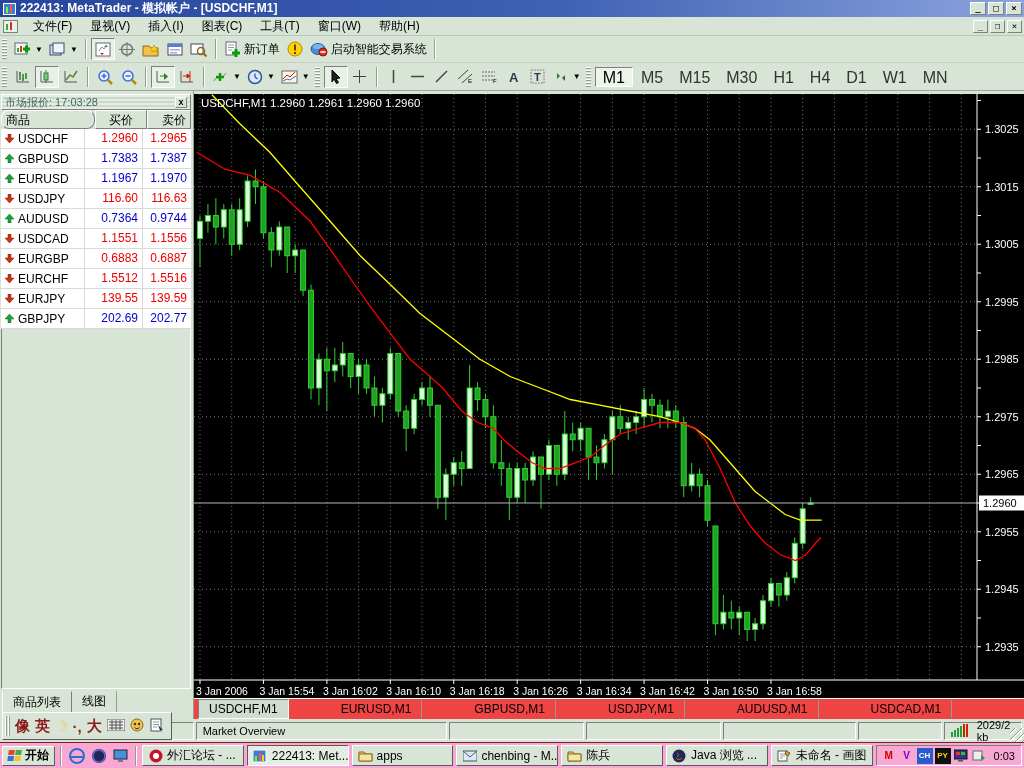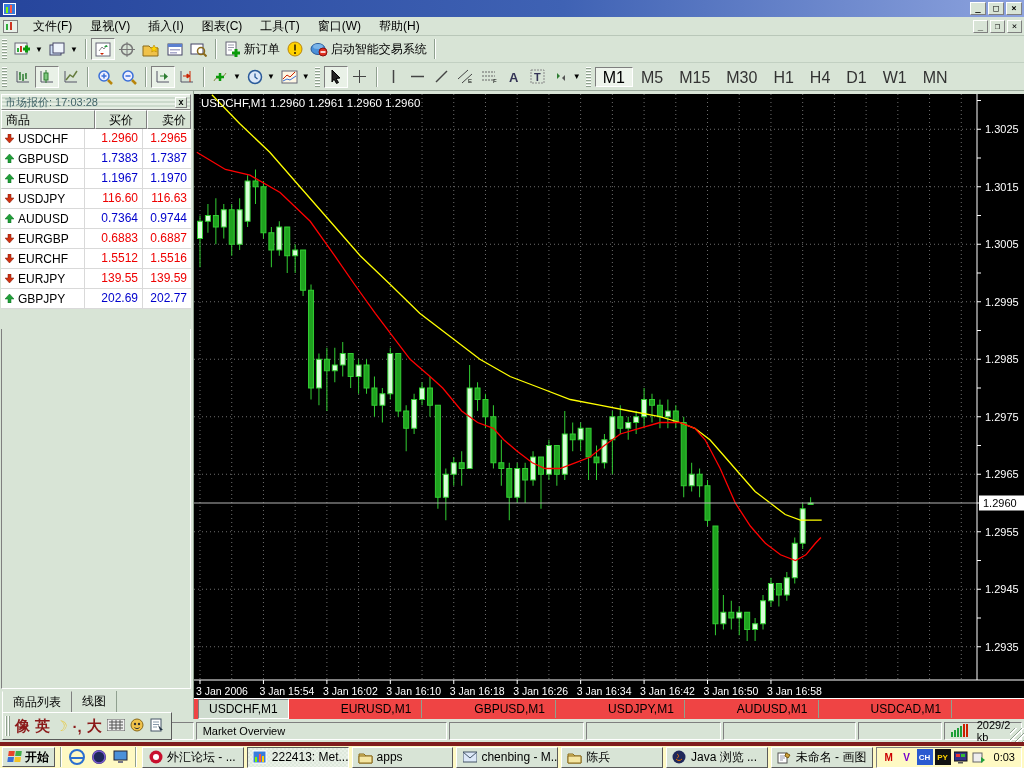--- a/index.html
+++ b/index.html
@@ -52,21 +52,21 @@
   #mwtitle { position:absolute; left:1px; top:3px; width:190px; height:16px;
     background:repeating-linear-gradient(180deg,#e6eee4 0 2px,#ccdacc 2px 4px);
     border:1px solid; border-color:#ffffff #7f7f7f #7f7f7f #ffffff;
     color:#44666a; font-size:11px; display:flex; align-items:center; padding:0 3px; }
   #mwclose { margin-left:auto; width:12px; height:11px; font-size:9px; line-height:9px; text-align:center;
     background:#d8e4d6; border:1px solid; border-color:#ffffff #7f7f7f #7f7f7f #ffffff; color:#000; font-weight:bold; }
   #mwtable { position:absolute; left:1px; top:19px; width:190px; }
   .mwhead { display:flex; height:19px; }
   .mwhead div { background:#d8e4d6; border:1px solid; border-color:#ffffff #7f7f7f #7f7f7f #ffffff;
     font-size:12px; padding:1px 4px; color:#000; }
-  .mwh-sym { width:104px; } .mwh-bid { width:58px; text-align:center; } .mwh-ask { width:48px; text-align:right; }
+  .mwh-sym { width:104px;border-radius:8px; } .mwh-bid { width:58px; text-align:center; } .mwh-ask { width:48px; text-align:right; }
   .mwrow { display:flex; height:20px; background:#ffffff; border-bottom:1px solid #d9d9d9; }
   .mwrow > div { padding:2px 4px; font-size:12px; }
   .mwsym { width:84px; color:#000; display:flex; align-items:center; gap:4px; border-right:1px solid #d9d9d9;}
   .mwbid { width:58px; text-align:right; border-right:1px solid #d9d9d9;}
   .mwask { width:48px; text-align:right; }
   .up   .mwbid,.up   .mwask { color:#0000cc; }
   .down .mwbid,.down .mwask { color:#ee0000; }
   .arr { width:9px; height:9px; display:inline-block; }
   #mwempty { position:absolute; left:1px; top:238px; width:190px; bottom:30px; background:#d8e4d6; border:1px solid; border-color:#7f7f7f #ffffff #ffffff #7f7f7f; border-top:none;}
   #mwtabs { position:absolute; left:2px; bottom:7px; height:21px; display:flex; align-items:flex-start; }
@@ -81,22 +81,22 @@
 
   
   #statusbar { position:absolute; left:0; top:719px; width:1024px; height:23px; background:#d8e4d6;
     display:flex; align-items:center; padding:2px 2px; gap:2px; }
   .scell { height:18px; border:1px solid; border-color:#7f7f7f #ffffff #ffffff #7f7f7f;
     font-size:11px; color:#000; display:flex; align-items:center; padding:0 6px; }
   #grip { position:absolute; right:0; bottom:0; width:14px; height:14px;
     background:repeating-linear-gradient(135deg,transparent 0 3px,#8fa08f 3px 4px,#ffffff 4px 5px); }
 
   
-  #taskbar { position:absolute; left:0; top:742px; width:1024px; height:26px; background:#fef9c3;
-    border-top:4px solid #7f1d1d; display:flex; align-items:center; padding:2px 2px; gap:3px; }
+  #taskbar { position:absolute; left:0; top:742px; width:1024px; height:26px; background:#f9a8d4;
+    border-top:1px solid #7f1d1d; display:flex; align-items:center; padding:2px 2px; gap:3px; }
   #startbtn { height:20px; display:flex; align-items:center; gap:3px; padding:0 5px; font-weight:bold;
     background:#d8e4d6; border:1px solid; border-color:#ffffff #5a5a5a #5a5a5a #ffffff; }
   .winflag { width:14px; height:12px; position:relative; transform:skewX(-8deg); }
   .winflag i { position:absolute; width:6px; height:5px; }
   .winflag i:nth-child(1){left:0;top:0;background:#e8442c;} .winflag i:nth-child(2){left:7px;top:0;background:#3fae49;}
   .winflag i:nth-child(3){left:0;top:6px;background:#3a6fd8;} .winflag i:nth-child(4){left:7px;top:6px;background:#f4c324;}
   .qlicon { width:19px; height:19px; display:flex; align-items:center; justify-content:center; }
   .tbsep { width:2px; height:20px; border-left:1px solid #8fa08f; border-right:1px solid #ffffff; margin:0 2px;}
   .taskbtn { height:21px; display:flex; align-items:center; gap:4px; padding:0 5px; font-size:12px;
     background:#d8e4d6; border:1px solid; border-color:#ffffff #5a5a5a #5a5a5a #ffffff;
@@ -117,20 +117,21 @@
   .imetxt { color:#8b1a1a; font-size:15px; font-weight:bold; }
   .imemoon { color:#e8c83c; font-size:14px; }
 </style>
 </head>
 <body>
 
 <div id="screen">
 
   <div id="titlebar">
     <div class="appicon"></div>
+    <div class="ttext">222413: MetaTrader - 模拟帐户 - [USDCHF,M1]</div>
     <div class="winbtns">
       <div class="winbtn">_</div>
       <div class="winbtn">□</div>
       <div class="winbtn">×</div>
     </div>
   </div>
 
   <div id="menubar">
     <div class="childicon"></div>
     <div id="menuitems" style="display:flex;">
@@ -431,20 +432,30 @@
           </div>
           <div class="mwrow up">
             <div class="mwsym">
               <svg width="9" height="9" class="arr">
                 <path d="M4.5 0L9 5H6v4H3V5H0z" fill="#1fa038" stroke="#0c6a20" stroke-width=".5"></path>
               </svg>
               <span>AUDUSD</span>
             </div>
             <div class="mwbid">0.7364</div>
             <div class="mwask">0.9744</div>
+          </div>
+          <div class="mwrow down">
+            <div class="mwsym">
+              <svg width="9" height="9" class="arr">
+                <path d="M4.5 9L0 4h3V0h3v4h3z" fill="#d03010" stroke="#7a1a08" stroke-width=".5"></path>
+              </svg>
+              <span>USDCAD</span>
+            </div>
+            <div class="mwbid">1.1551</div>
+            <div class="mwask">1.1556</div>
           </div>
           <div class="mwrow down">
             <div class="mwsym">
               <svg width="9" height="9" class="arr">
                 <path d="M4.5 9L0 4h3V0h3v4h3z" fill="#d03010" stroke="#7a1a08" stroke-width=".5"></path>
               </svg>
               <span>EURGBP</span>
             </div>
             <div class="mwbid">0.6883</div>
             <div class="mwask">0.6887</div>

